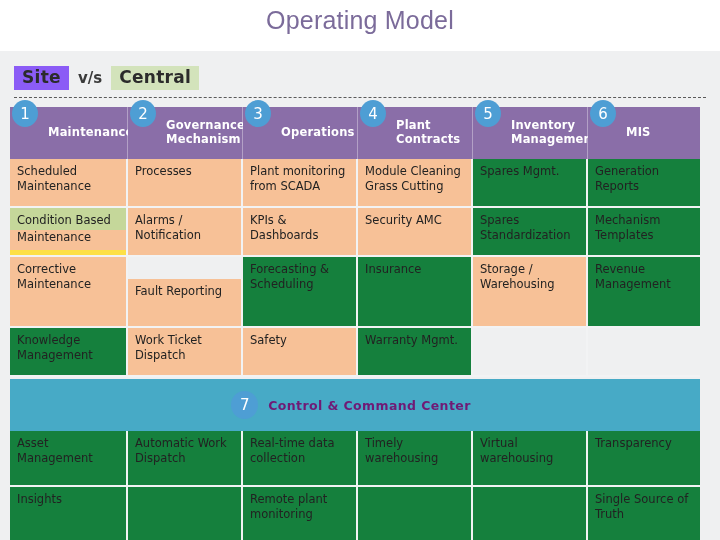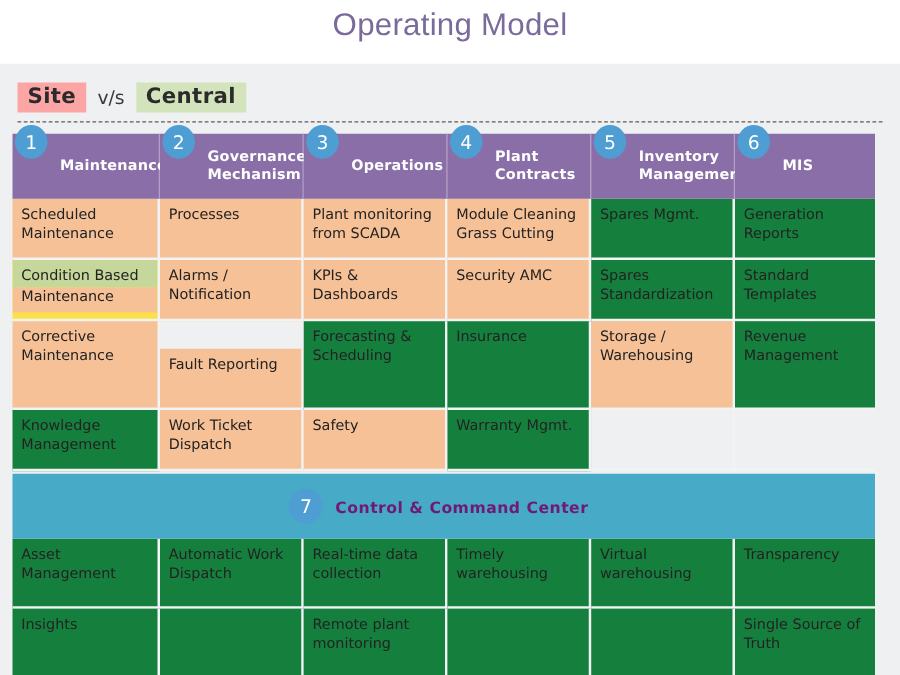--- a/index.html
+++ b/index.html
@@ -50,26 +50,26 @@
   }
   .legend-chip {
     font-family: "DejaVu Sans", sans-serif;
     font-size: 17px;
     font-weight: 700;
     color: #2b2b2b;
     padding: 3px 8px 4px 8px;
     line-height: 1.05;
     letter-spacing: 0.3px;
   }
-  .legend-chip.site    { background: #fca5a5; }
+  .legend-chip.site    { background: #8b5cf6; }
   .legend-chip.central { background: #d3e3bb; }
   .legend-vs {
     font-family: "DejaVu Sans", sans-serif;
     font-size: 15px;
-    font-weight: 400;
+    font-weight: 700;
     color: #3a3a3a;
   }
 
   
   #legend-divider {
     position: absolute;
     top: 46px;
     left: 14px;
     width: 692px;
     border-top: 1px dashed #5a5a5a;
@@ -240,21 +240,21 @@
         </div>
         <div class="grid-row">
           <div class="cell c-mixed " style="width: 118px;">
             <div class="mixed-top">Condition Based</div>
             <div class="mixed-bot">Maintenance</div>
           </div>
           <div class="cell c-site " style="width: 115px;">Alarms / Notification</div>
           <div class="cell c-site " style="width: 115px;">KPIs &amp; Dashboards</div>
           <div class="cell c-site " style="width: 115px;">Security AMC</div>
           <div class="cell c-central " style="width: 115px;">Spares Standardization</div>
-          <div class="cell c-central " style="width: 112px;">Standard Templates</div>
+          <div class="cell c-central " style="width: 112px;">Mechanism Templates</div>
         </div>
         <div class="grid-row">
           <div class="cell c-site " style="width: 118px;">Corrective Maintenance</div>
           <div class="cell c-site " style="width: 115px; margin-top: 22px;">Fault Reporting</div>
           <div class="cell c-central " style="width: 115px;">Forecasting &amp; Scheduling</div>
           <div class="cell c-central " style="width: 115px;">Insurance</div>
           <div class="cell c-site " style="width: 115px;">Storage / Warehousing</div>
           <div class="cell c-central " style="width: 112px;">Revenue Management</div>
         </div>
         <div class="grid-row">

